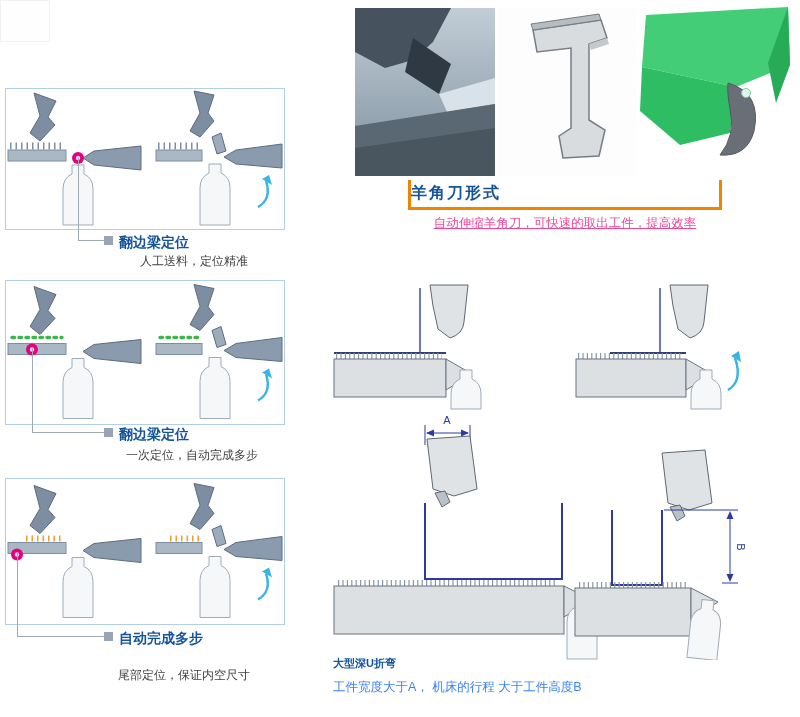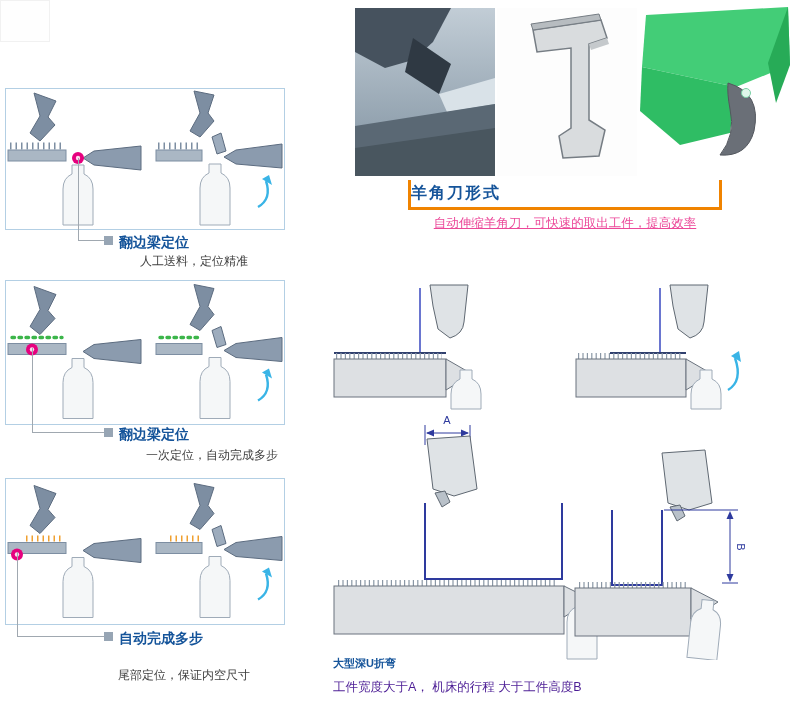--- a/index.html
+++ b/index.html
@@ -11,21 +11,21 @@
   .conn{position:absolute;background:#a0a8b0;}
   .bullet{position:absolute;width:9px;height:9px;background:#97a5b4;}
   .panel-title{position:absolute;font-size:14px;font-weight:bold;color:#15549a;white-space:nowrap;line-height:16px;}
   .panel-sub{position:absolute;font-size:12px;color:#3f3f3f;white-space:nowrap;line-height:14px;}
   .thumb{position:absolute;overflow:hidden;}
   .bracket{position:absolute;box-sizing:border-box;border:3px solid #f08300;border-top:none;
            display:flex;align-items:center;}
   .bracket-title{font-size:16px;font-weight:bold;color:#15549a;letter-spacing:2px;}
   .caption-orange{position:absolute;color:#ec4899;font-size:12.5px;text-align:center;line-height:15px;text-decoration:underline;}
   .section-title{position:absolute;font-size:11px;font-weight:bold;color:#15549a;white-space:nowrap;}
-  .section-caption{position:absolute;font-size:12.5px;color:#4c1d95;white-space:nowrap;}
+  .section-caption{position:absolute;font-size:12.5px;color:#3b82f6;white-space:nowrap;}
   .logo-ghost{position:absolute;left:0;top:0;width:48px;height:40px;background:#fefefe;border:1px solid #f1f1f1;}
 </style>
 </head>
 <body>
 
 <div class="page">
 
   <div class="logo-ghost"></div>
 
   <div class="panel-box" style="left:5px;top:88px;width:280px;height:142px;">
@@ -77,21 +77,21 @@
         <path d="M55,75 L67,75 L67,84 Q76,88 76,99 L76,136 L46,136 L46,99 Q46,88 55,84 Z" fill="#f5f7f8" stroke="#9fabb8"></path>
         <path d="M104,118 Q118,110 112,92" fill="none" stroke="#39b4e6" stroke-width="2.4"></path>
         <polygon points="108,90 118,96 115,86" fill="#39b4e6"></polygon>
       </g>
     </svg>
   </div>
   <div class="conn" style="left:32px;top:348px;width:1px;height:84px;"></div>
   <div class="conn" style="left:32px;top:432px;width:72px;height:1px;"></div>
   <div class="bullet" style="left:104px;top:428px;"></div>
   <div class="panel-title" style="left:119px;top:426px;">翻边梁定位</div>
-  <div class="panel-sub" style="left:126px;top:448px;margin-left:20px;">一次定位，自动完成多步</div>
+  <div class="panel-sub" style="left:126px;top:448px;">一次定位，自动完成多步</div>
 
   <div class="panel-box" style="left:5px;top:478px;width:280px;height:147px;">
     <svg width="278" height="145" viewBox="0 0 278 140">
       <g>
         <path d="M28,4 L50,12 L42,28 L49,36 L34,52 L24,44 L34,27 Z" fill="#7d8ea2" stroke="#5c6c80"></path>
         <line x1="20" y1="57" x2="56" y2="57" stroke="#f0a030" stroke-width="6" stroke-dasharray="1.5 4"></line>
         <rect x="2" y="61" width="58" height="11" fill="#aab7c4" stroke="#7d8ea2"></rect>
         <path d="M135,57 L88,62 L77,69 L88,76 L135,81 Z" fill="#8b9bae" stroke="#5c6c80"></path>
         <circle cx="11" cy="73" r="6" fill="#e6007e"></circle>
         <circle cx="11" cy="73" r="2.2" fill="#ffd9ee"></circle>

